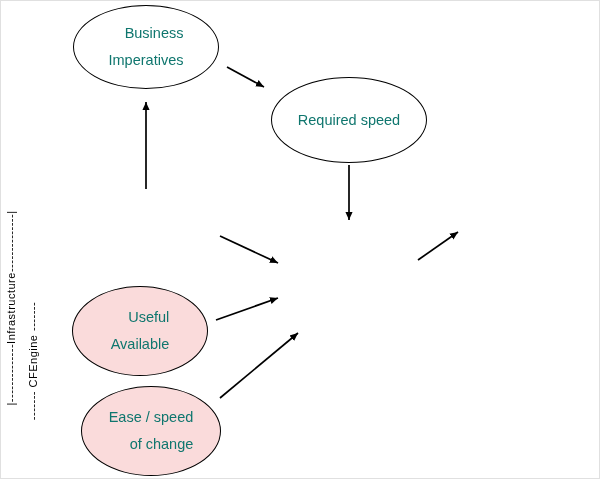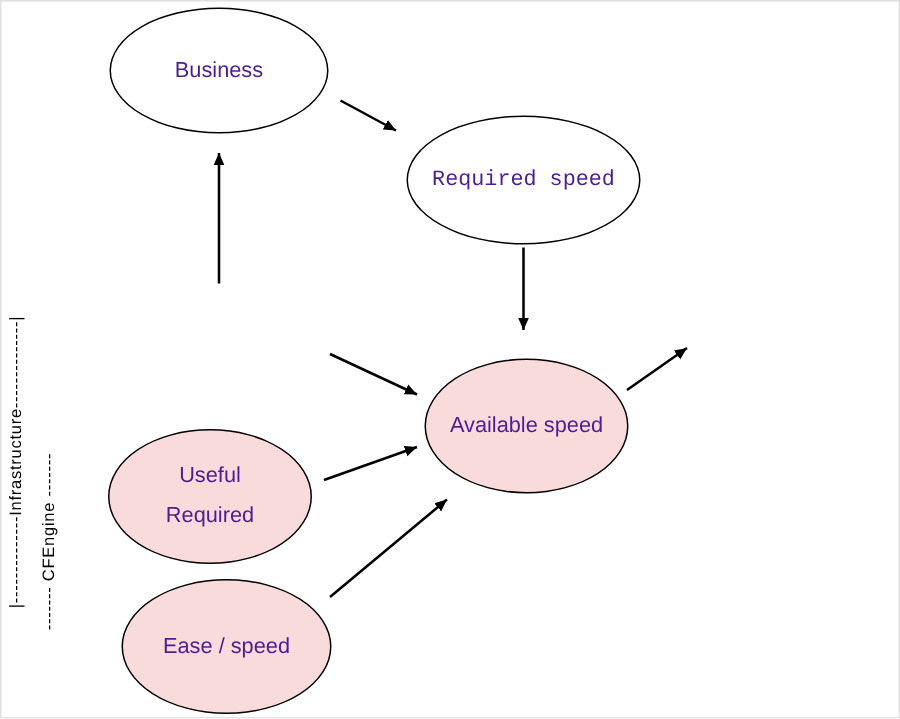--- a/index.html
+++ b/index.html
@@ -18,23 +18,23 @@
     overflow: hidden;
   }
   .node {
     position: absolute;
     border: 1.3px solid #000000;
     border-radius: 50%;
     background: #ffffff;
     display: flex;
     align-items: center;
     justify-content: center;
-    text-align: center;
+    text-align: right;
     font-size: 14.5px;
-    color: #4c1d95;
+    color: #0f766e;
     line-height: 1.85;
     box-sizing: border-box;
   }
   .node .label { display: block; }
   .node .line { display: block; }
   .arrows {
     position: absolute;
     left: 0;
     top: 0;
     width: 600px;
@@ -69,43 +69,40 @@
     <line x1="219" y1="397" x2="297" y2="332" stroke="#000" stroke-width="1.7" marker-end="url(#arrowhead)"></line>
     <line x1="417" y1="259" x2="457" y2="231" stroke="#000" stroke-width="1.7" marker-end="url(#arrowhead)"></line>
   </svg>
 
   <div class="side-label" style="left:10px; top:307px;">|--------------Infrastructure--------------|</div>
   <div class="side-label" style="left:32px; top:360px;">------- CFEngine -------</div>
 
   <div class="node" style="left: 72px; top: 4px; width: 146px; height: 84px; background-color: rgb(255, 255, 255);">
     <div class="label">
       <span class="line">Business</span>
+      <span class="line">Imperatives</span>
     </div>
   </div>
 
-  <div class="node" style="left: 270px; top: 76px; width: 156px; height: 86px; background-color: rgb(255, 255, 255); font-family: Liberation Mono, monospace;">
+  <div class="node" style="left: 270px; top: 76px; width: 156px; height: 86px; background-color: rgb(255, 255, 255);">
     <div class="label">
       <span class="line">Required speed</span>
     </div>
   </div>
 
 
 
   <div class="node" style="left: 71px; top: 285px; width: 136px; height: 90px; background-color: rgb(250, 219, 219);">
     <div class="label">
       <span class="line">Useful</span>
-      <span class="line">Required</span>
+      <span class="line">Available</span>
     </div>
   </div>
 
   <div class="node" style="left: 80px; top: 385px; width: 140px; height: 90px; background-color: rgb(250, 219, 219);">
     <div class="label">
       <span class="line">Ease / speed</span>
+      <span class="line">of change</span>
     </div>
   </div>
 
-  <div class="node" style="left: 282px; top: 238px; width: 136px; height: 90px; background-color: rgb(250, 219, 219);">
-    <div class="label">
-      <span class="line">Available speed</span>
-    </div>
-  </div>
 
 </div>
 
 </body></html>

